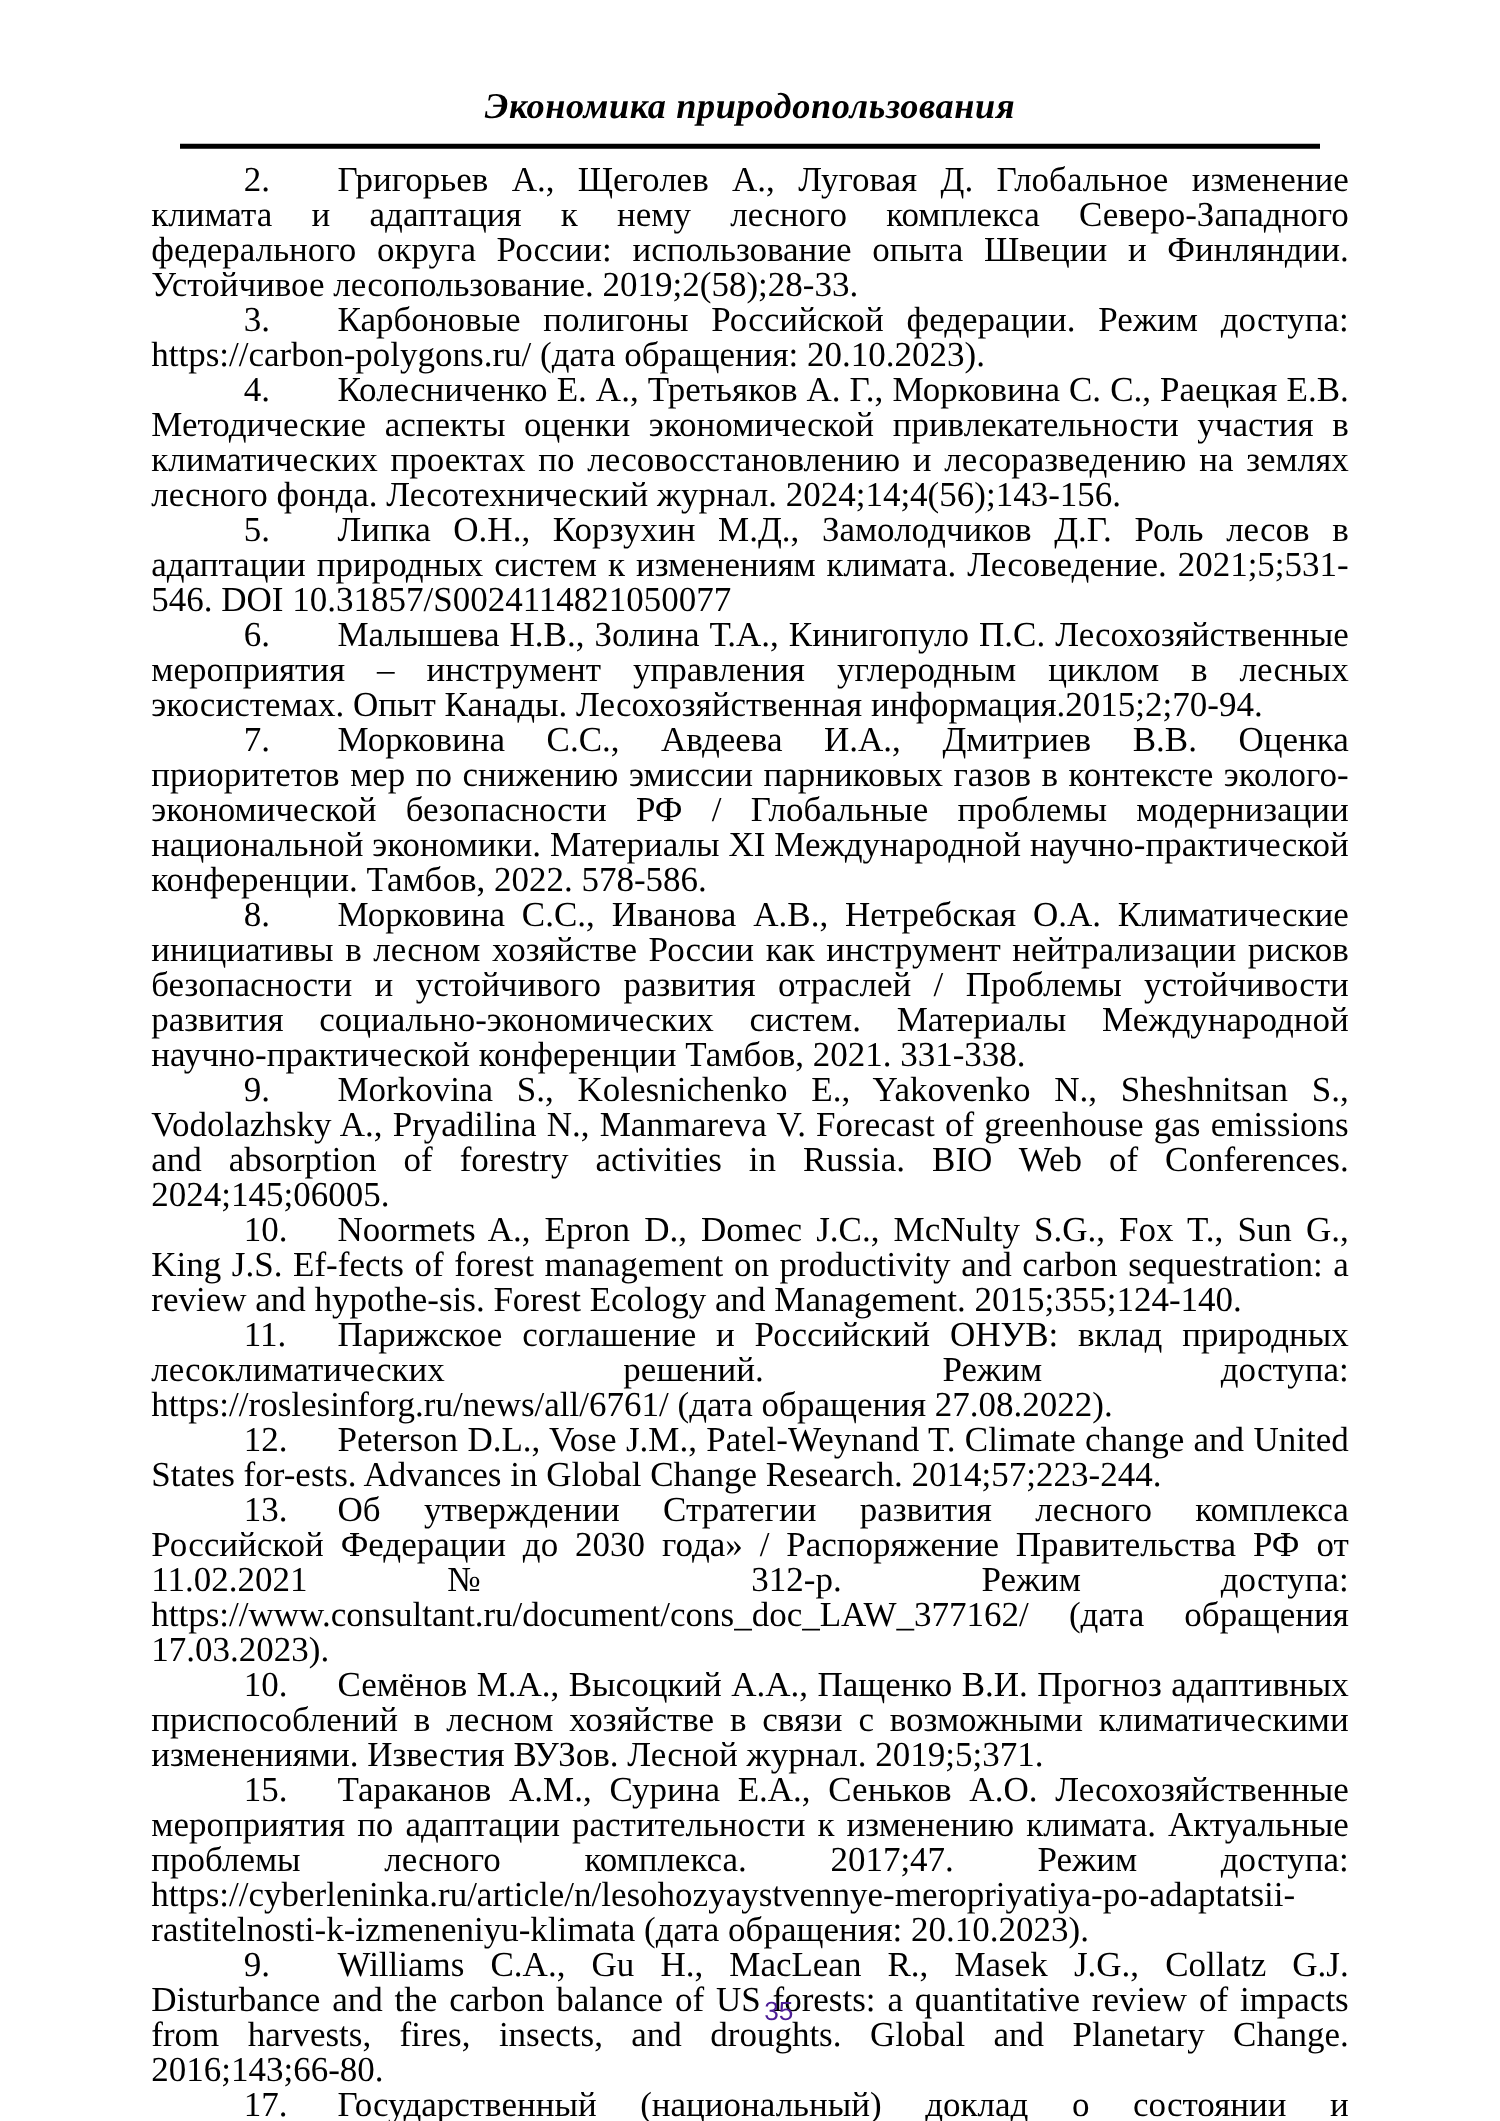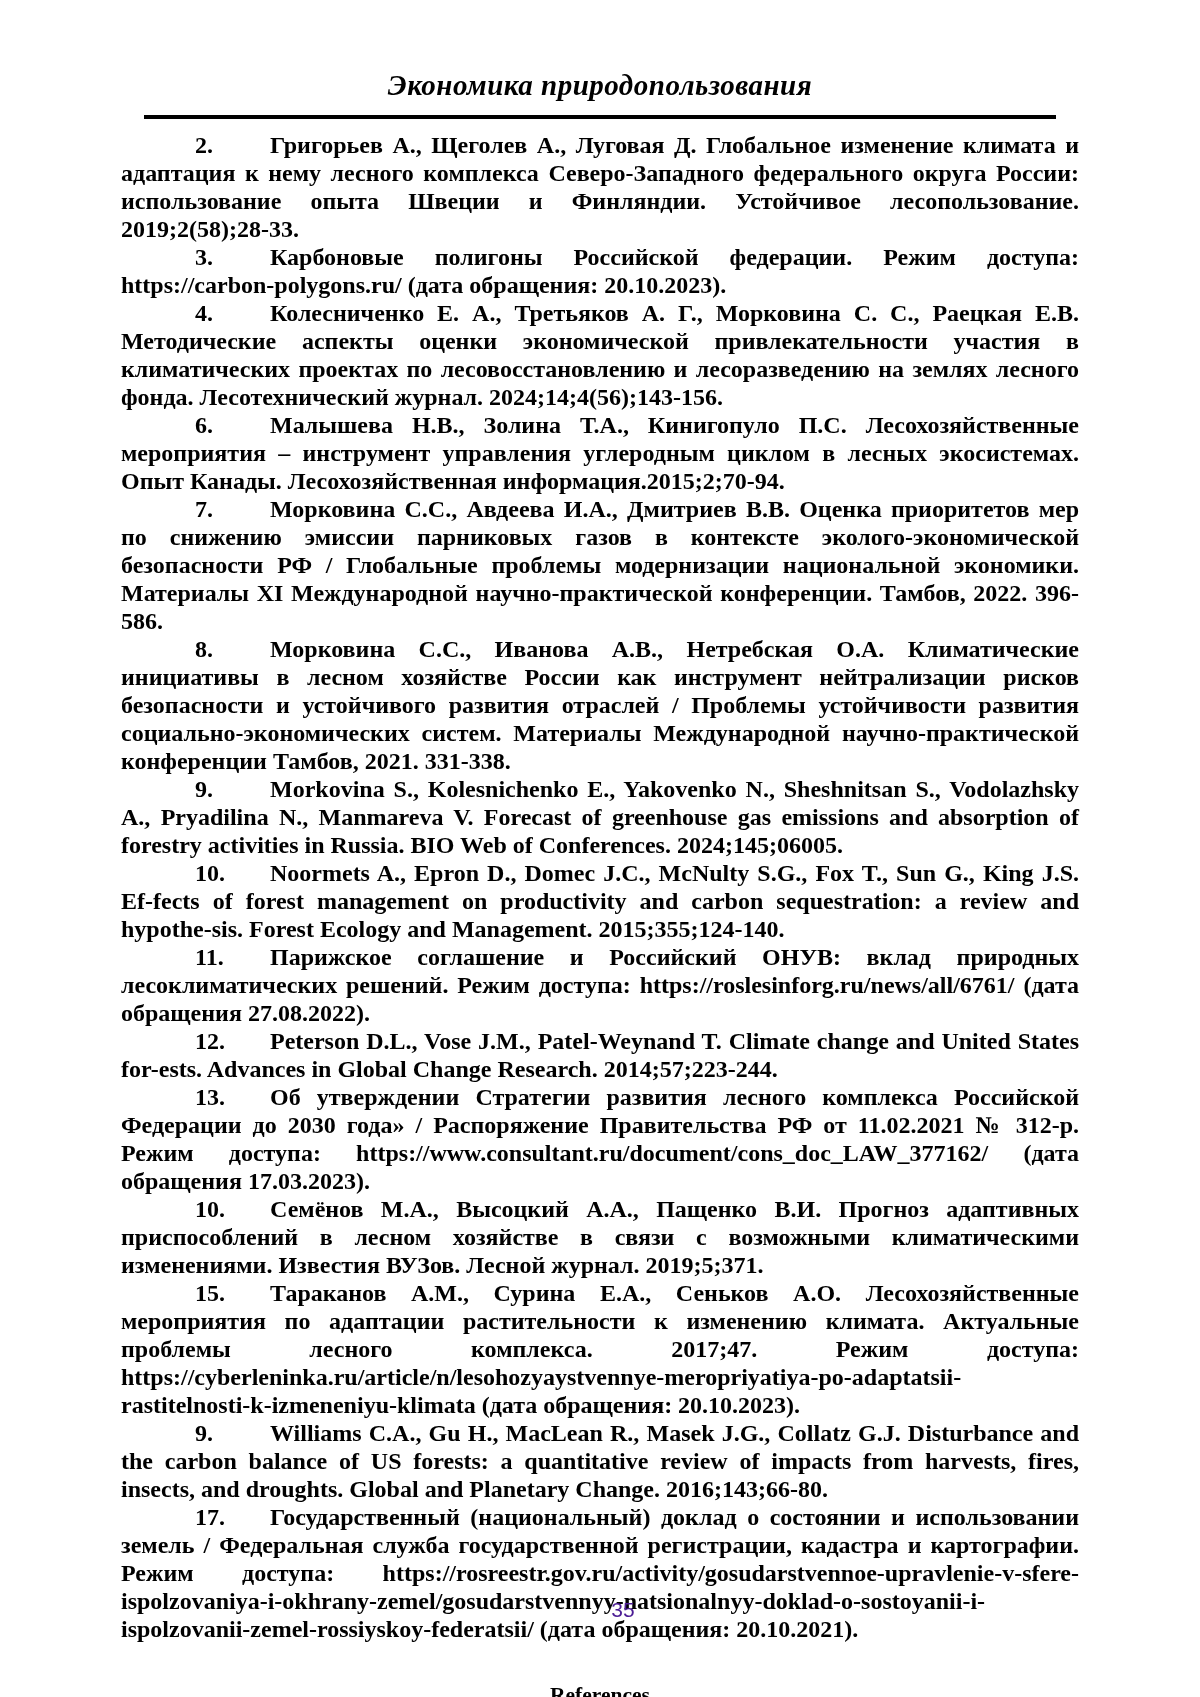--- a/index.html
+++ b/index.html
@@ -34,26 +34,25 @@
     width: 912px;
     margin: 15px auto 0 auto;
     border: none;
   }
   .refs {
     margin-top: 12px;
   }
   p.ref {
     margin: 0;
     padding: 0;
-    font-size: 24px;
+    font-size: 28px;
     line-height: 28px;
     text-align: justify;
     text-indent: 74px;
     overflow-wrap: break-word;
-    font-weight: bold;
   }
   p.ref .num {
     display: inline-block;
     width: 75px;
     text-indent: 0;
   }
   .refs-heading {
     margin: 38px 0 10px 0;
     text-align: center;
     font-weight: bold;
@@ -78,22 +77,23 @@
 <div class="page">
   <div class="content">
 
     <div class="journal-title">Экономика природопользования</div>
     <div class="header-rule"></div>
 
     <div class="refs">
       <p class="ref"><span class="num">2.</span><span>Григорьев А., Щеголев А., Луговая Д. Глобальное изменение климата и адаптация к нему лесного комплекса Северо-Западного федерального округа России: использование опыта Швеции и Финляндии. Устойчивое лесопользование. 2019;2(58);28-33.</span></p>
       <p class="ref"><span class="num">3.</span><span>Карбоновые полигоны Российской федерации. Режим доступа: https://carbon-polygons.ru/ (дата обращения: 20.10.2023).</span></p>
       <p class="ref"><span class="num">4.</span><span>Колесниченко Е. А., Третьяков А. Г., Морковина С. С., Раецкая Е.В. Методические аспекты оценки экономической привлекательности участия в климатических проектах по лесовосстановлению и лесоразведению на землях лесного фонда. Лесотехнический журнал. 2024;14;4(56);143-156.</span></p>
+      <p class="ref"><span class="num">5.</span><span>Липка О.Н., Корзухин М.Д., Замолодчиков Д.Г. Роль лесов в адаптации природных систем к изменениям климата. Лесоведение. 2021;5;531-546. DOI 10.31857/S0024114821050077</span></p>
       <p class="ref"><span class="num">6.</span><span>Малышева Н.В., Золина Т.А., Кинигопуло П.С. Лесохозяйственные мероприятия – инструмент управления углеродным циклом в лесных экосистемах. Опыт Канады. Лесохозяйственная информация.2015;2;70-94.</span></p>
-      <p class="ref"><span class="num">7.</span><span>Морковина С.С., Авдеева И.А., Дмитриев В.В. Оценка приоритетов мер по снижению эмиссии парниковых газов в контексте эколого-экономической безопасности РФ / Глобальные проблемы модернизации национальной экономики. Материалы XI Международной научно-практической конференции. Тамбов, 2022. 396-586.</span></p>
+      <p class="ref"><span class="num">7.</span><span>Морковина С.С., Авдеева И.А., Дмитриев В.В. Оценка приоритетов мер по снижению эмиссии парниковых газов в контексте эколого-экономической безопасности РФ / Глобальные проблемы модернизации национальной экономики. Материалы XI Международной научно-практической конференции. Тамбов, 2022. 578-586.</span></p>
       <p class="ref"><span class="num">8.</span><span>Морковина С.С., Иванова А.В., Нетребская О.А. Климатические инициативы в лесном хозяйстве России как инструмент нейтрализации рисков безопасности и устойчивого развития отраслей /  Проблемы устойчивости развития социально-экономических систем. Материалы Международной научно-практической конференции Тамбов, 2021. 331-338.</span></p>
       <p class="ref"><span class="num">9.</span><span>Morkovina S., Kolesnichenko E., Yakovenko N., Sheshnitsan S., Vodolazhsky A., Pryadilina N., Manmareva V. Forecast of greenhouse gas emissions and absorption of forestry activities in Russia. BIO Web of Conferences. 2024;145;06005.</span></p>
       <p class="ref"><span class="num">10.</span><span>Noormets A., Epron D., Domec J.C., McNulty S.G., Fox T., Sun G., King J.S. Ef-fects of forest management on productivity and carbon sequestration: a review and hypothe-sis. Forest Ecology and Management. 2015;355;124-140.</span></p>
       <p class="ref"><span class="num">11.</span><span>Парижское соглашение и Российский ОНУВ: вклад природных лесоклиматических решений. Режим доступа:  https://roslesinforg.ru/news/all/6761/ (дата обращения 27.08.2022).</span></p>
       <p class="ref"><span class="num">12.</span><span>Peterson D.L., Vose J.M., Patel-Weynand T. Climate change and United States for-ests. Advances in Global Change Research.  2014;57;223-244.</span></p>
       <p class="ref"><span class="num">13.</span><span>Об утверждении Стратегии развития лесного комплекса Российской Федерации до 2030 года» / Распоряжение Правительства РФ от 11.02.2021 № 312-р.  Режим доступа: https://www.consultant.ru/document/cons_doc_LAW_377162/ (дата обращения 17.03.2023).</span></p>
       <p class="ref"><span class="num">10.</span><span>Семёнов М.А., Высоцкий А.А., Пащенко В.И. Прогноз адаптивных приспособлений в лесном хозяйстве в связи с возможными климатическими изменениями. Известия ВУЗов. Лесной журнал. 2019;5;371.</span></p>
       <p class="ref"><span class="num">15.</span><span>Тараканов А.М., Сурина Е.А., Сеньков А.О. Лесохозяйственные мероприятия по адаптации растительности к изменению климата. Актуальные проблемы лесного комплекса. 2017;47. Режим доступа: https://cyberleninka.ru/article/n/lesohozyaystvennye-meropriyatiya-po-adaptatsii-rastitelnosti-k-izmeneniyu-klimata (дата обращения: 20.10.2023).</span></p>
       <p class="ref"><span class="num">9.</span><span>Williams C.A., Gu H., MacLean R., Masek J.G., Collatz G.J. Disturbance and the carbon balance of US forests: a quantitative review of impacts from harvests, fires, insects, and droughts. Global and Planetary Change. 2016;143;66-80.</span></p>
       <p class="ref"><span class="num">17.</span><span>Государственный (национальный) доклад о состоянии и использовании земель / Федеральная служба государственной регистрации, кадастра и картографии. Режим доступа: https://rosreestr.gov.ru/activity/gosudarstvennoe-upravlenie-v-sfere-ispolzovaniya-i-okhrany-zemel/gosudarstvennyy-natsionalnyy-doklad-o-sostoyanii-i-ispolzovanii-zemel-rossiyskoy-federatsii/  (дата обращения: 20.10.2021).</span></p>

